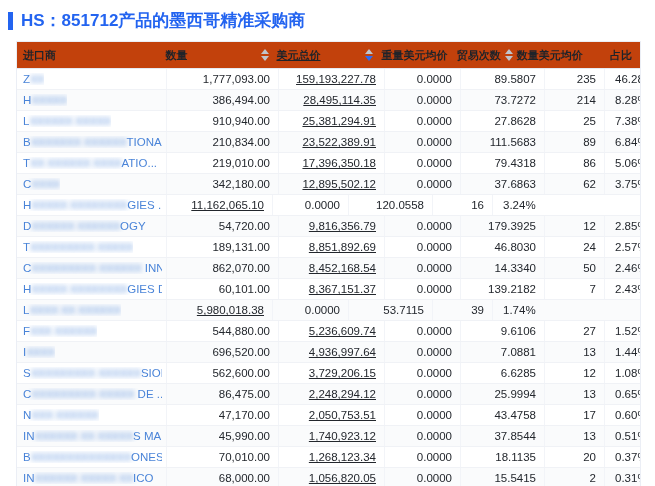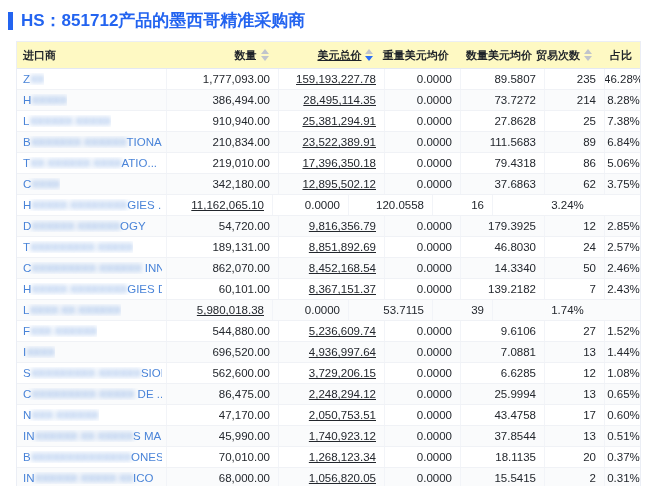--- a/index.html
+++ b/index.html
@@ -13,25 +13,25 @@
   .title-accent{width:5px;height:18px;background:#2364f0;margin-right:8px;}
   .page-title{color:#2364f0;font-size:17px;font-weight:bold;white-space:nowrap;}
 
   .table{
     margin:2px 14px 0 16px;
     border:1px solid #ebeef5;
     box-sizing:border-box;
   }
   .thead{
     display:flex;height:26px;align-items:stretch;
-    background:#fef9c3;color:#1f2329;font-size:11px;font-weight:bold;
+    background:#c2410c;color:#1f2329;font-size:11px;font-weight:bold;
     border-bottom:1px solid #e4e9f2;
   }
   .th{
-    display:flex;align-items:center;justify-content:flex-end;
+    display:flex;align-items:center;justify-content:space-between;
     box-sizing:border-box;padding-right:8px;white-space:nowrap;overflow:visible;
   }
   .tbody .tr{
     display:flex;height:21px;align-items:stretch;
     border-bottom:1px solid #f0f2f6;
     box-sizing:border-box;background:#ffffff;
   }
   .tbody .tr:nth-child(even){background:#fafbfc;}
   .td{
     display:flex;align-items:center;justify-content:flex-end;
@@ -41,21 +41,21 @@
   }
   .td:last-child{border-right:none;}
 
   
   .col-0{width:150px;justify-content:flex-start;padding-left:6px;padding-right:4px;}
   .col-1{width:112px;}
   .col-2{width:106px;text-decoration:underline;}
   .col-3{width:76px;}
   .col-4{width:84px;}
   .col-5{width:60px;}
-  .col-6{flex:1;justify-content:center;padding-left:10px;}
+  .col-6{flex:1;justify-content:flex-start;padding-left:10px;}
 
   .importer{color:#4a84d8;cursor:pointer;white-space:nowrap;overflow:hidden;}
   .masked{filter:blur(2.4px);opacity:.85;letter-spacing:-.5px;}
 
   .caret-wrap{display:inline-flex;flex-direction:column;margin-left:4px;}
   .caret{width:0;height:0;border-left:4px solid transparent;border-right:4px solid transparent;}
   .caret.up{border-bottom:5px solid #c0c4cc;margin-bottom:2px;}
   .caret.down{border-top:5px solid #c0c4cc;}
   .caret.down.active{border-top-color:#2b6df5;}
 </style>
@@ -83,30 +83,30 @@
         <div class="th col-2">
           <span>美元总价</span>
           <span class="caret-wrap">
             <span class="caret up"></span>
             <span class="caret down active"></span>
           </span>
         </div>
         <div class="th col-3">
           <span>重量美元均价</span>
         </div>
-        <div class="th col-4">
-          <span>数量美元均价</span>
-        </div>
         <div class="th col-5">
           <span>贸易次数</span>
           <span class="caret-wrap">
             <span class="caret up"></span>
             <span class="caret down"></span>
           </span>
         </div>
+        <div class="th col-4">
+          <span>数量美元均价</span>
+        </div>
         <div class="th col-6">
           <span>占比</span>
         </div>
       </div>
     <div class="tbody" id="tbody">
         <div class="tr">
           <div class="td col-0">
             <span class="importer"><span>Z</span><span class="masked">XX</span><span></span></span>
           </div>
           <div class="td col-1">1,777,093.00</div>

